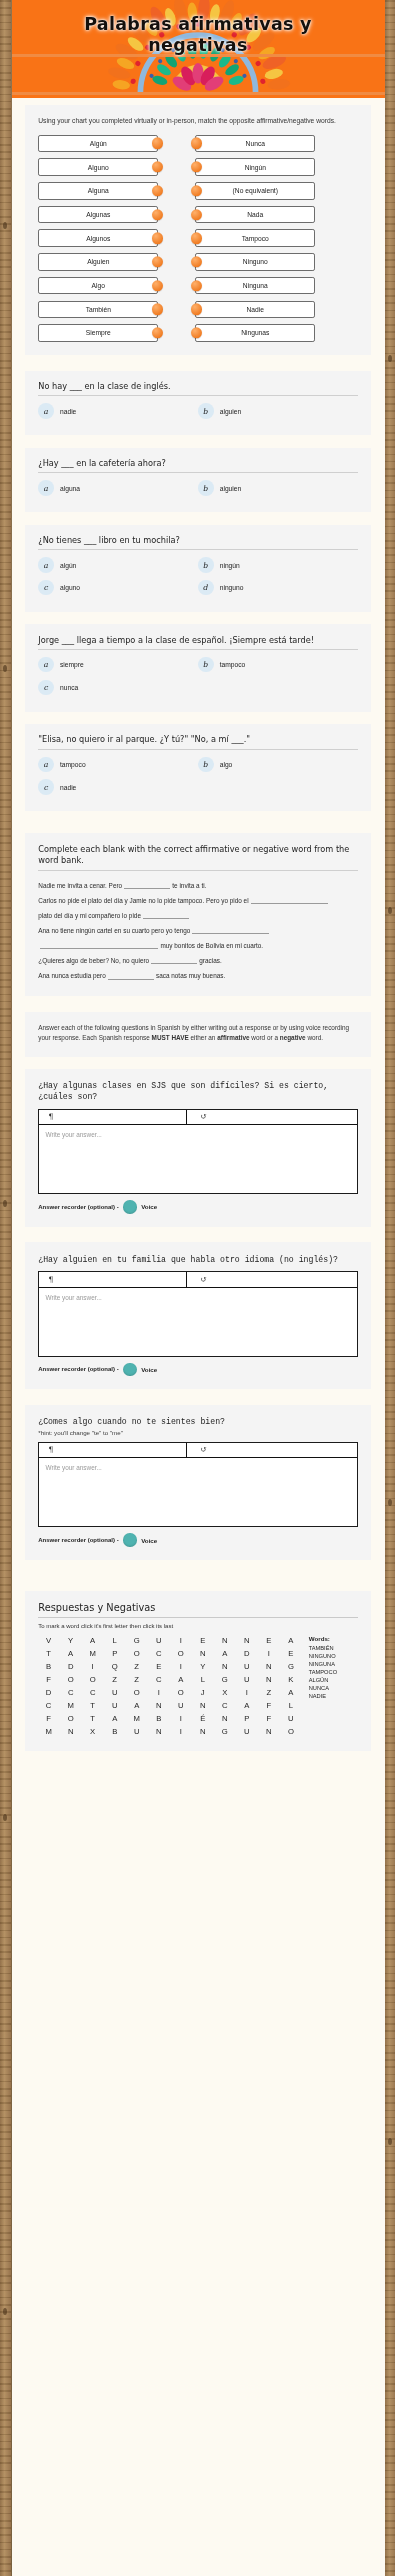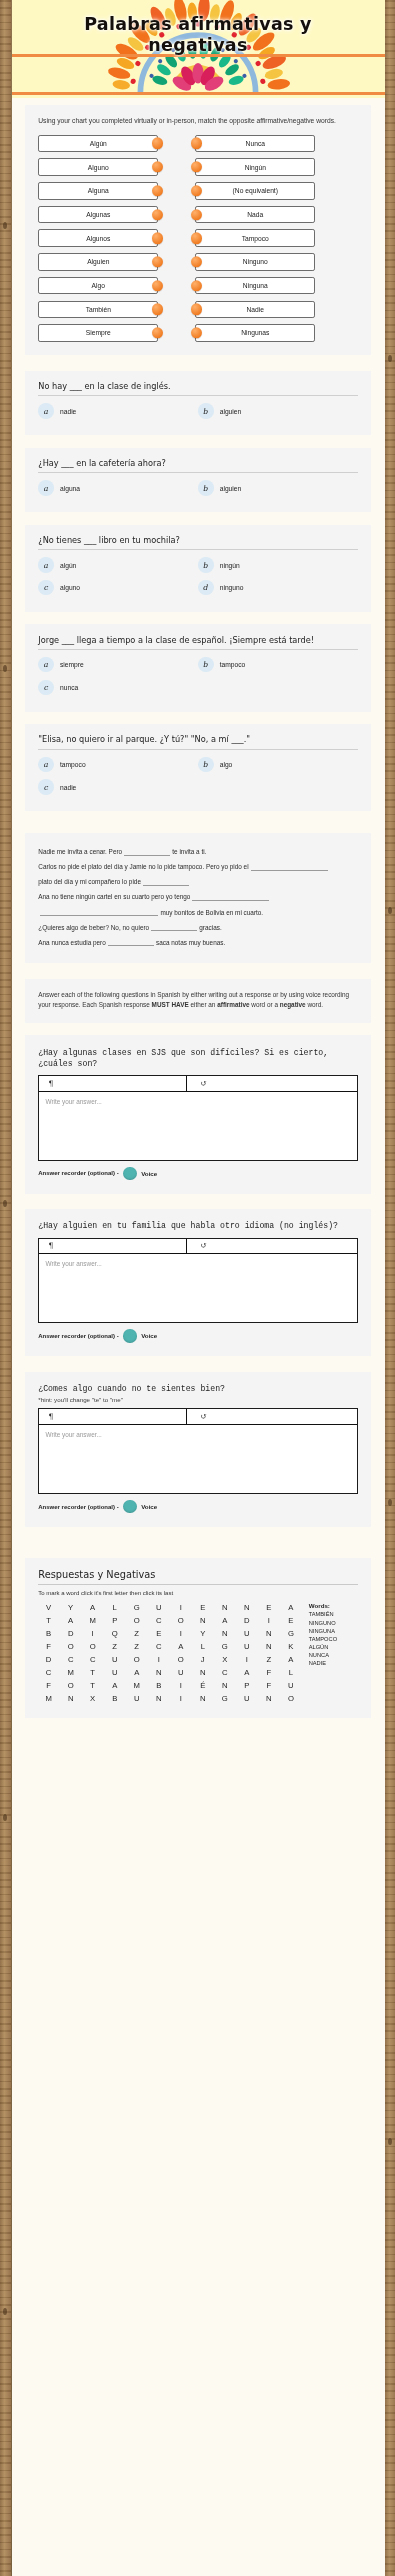--- a/index.html
+++ b/index.html
@@ -33,21 +33,21 @@
   .sheet {
     position: relative;
     margin: 0 auto;
     width: 373px;
     background: #fdfaf2;
     min-height: 2596px;
     overflow: hidden;
   }
 
   
-  .hero { position: relative; height: 98px; background:#fef9c3; overflow:hidden; }
+  .hero { position: relative; height: 98px; background:#f97316; overflow:hidden; }
   .mandala { position:absolute; left:50%; top:-3.1px; transform:translateX(-50%); }
   .hero-title {
     position: absolute; left: 0; right: 0; top: 14.4px;
     text-align: center;
     font-family: "DejaVu Sans", sans-serif;
     font-size: 17.5px; font-weight: 700; letter-spacing: 0.3px;
     color: #15100c; line-height: 1.18;
     text-shadow: 0 0 1px #fff, 0 0 3.1px #fff, 0 0 5.2px #fff;
     z-index: 3; padding: 0 31px;
   }
@@ -597,20 +597,21 @@
               <span class="q-opt-label">nadie</span>
             </div>
           </div>
         </div>
         <div class="sp-24"></div>
       </div>
 
     <div class="sp-18"></div>
 
     <div class="card">
+      <div class="q-text">Complete each blank with the correct affirmative or negative word from the word bank.</div>
       <div id="wordbank-lines">
           <div class="fib-line"><span>Nadie me invita a cenar. Pero</span><span class="blank"></span><span>te invita a ti.</span></div>
           <div class="fib-line"><span>Carlos no pide el plato del día y Jamie no lo pide tampoco. Pero yo pido el</span><span class="blank wide"></span><span></span></div>
           <div class="fib-line"><span>plato del día y mi compañero lo pide</span><span class="blank"></span><span></span></div>
           <div class="fib-line"><span>Ana no tiene ningún cartel en su cuarto pero yo tengo</span><span class="blank wide"></span><span></span></div>
           <div class="fib-line"><span></span><span class="blank xwide"></span><span>muy bonitos de Bolivia en mi cuarto.</span></div>
           <div class="fib-line"><span>¿Quieres algo de beber? No, no quiero</span><span class="blank"></span><span>gracias.</span></div>
           <div class="fib-line"><span>Ana nunca estudia pero</span><span class="blank"></span><span>saca notas muy buenas.</span></div>
         </div>
     </div>

